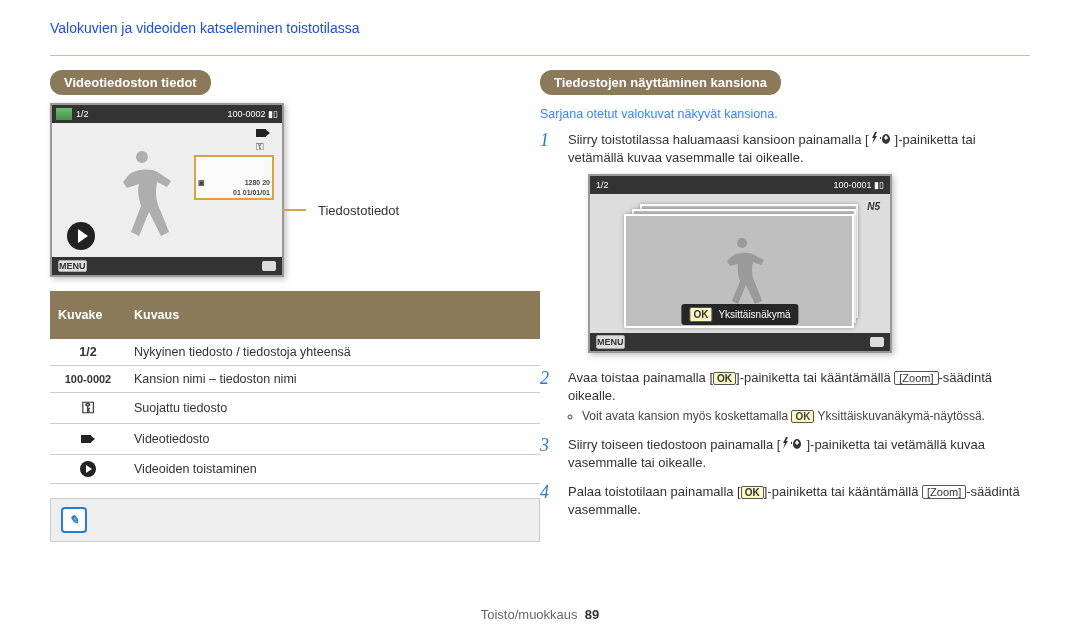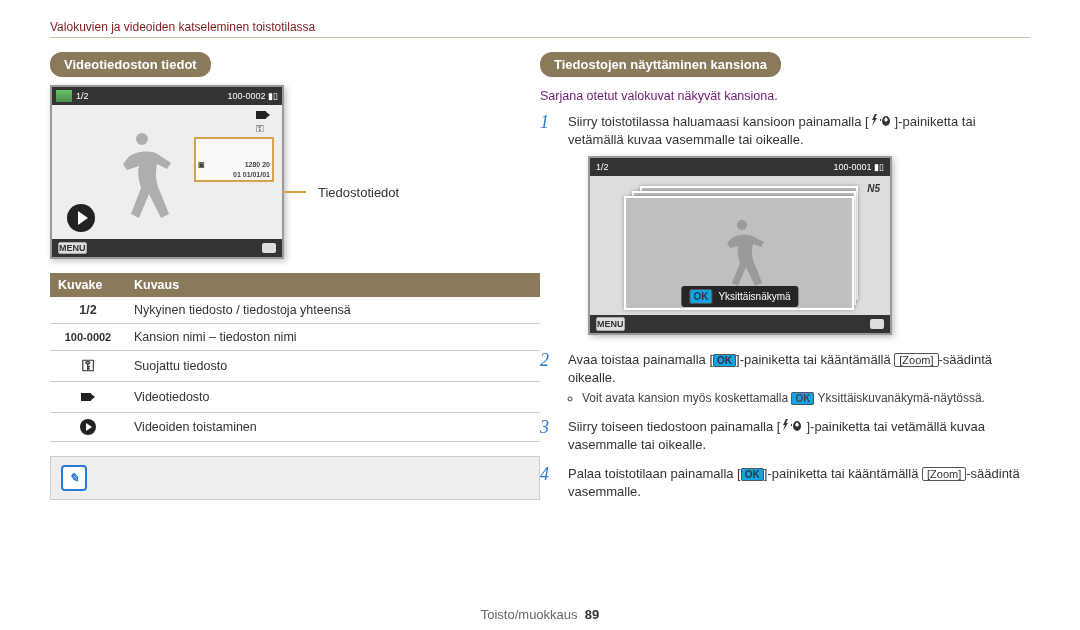--- a/index.html
+++ b/index.html
@@ -13,23 +13,23 @@
     height: 630px;
     box-sizing: border-box;
   }
   .page {
     padding: 20px 50px 10px 50px;
     height: 100%;
     box-sizing: border-box;
     position: relative;
   }
   .chapter-title {
-    color: #7f1d1d;
-    font-size: 12px;
-    margin-bottom: 3px;
+    color: #1d4ed8;
+    font-size: 14px;
+    margin-bottom: 19px;
   }
   .hr {
     border: none;
     border-top: 1px solid #c8bfa8;
     margin: 0 0 14px 0;
   }
   .columns {
     display: flex;
   }
   .col {
@@ -146,21 +146,21 @@
   table.icon-table {
     width: 100%;
     border-collapse: collapse;
     font-size: 12.5px;
     margin-bottom: 14px;
   }
   table.icon-table th {
     text-align: left;
     color: #fff;
     background: #8a7a5a;
-    padding: 5px 8px;
+    padding: 17px 8px;
     font-weight: bold;
   }
   table.icon-table td {
     padding: 6px 8px;
     border-bottom: 1px solid #ccc;
   }
   table.icon-table td:first-child {
     width: 60px;
     text-align: center;
     font-weight: bold;
@@ -187,38 +187,38 @@
     border: 2px solid #2a7bd1;
     border-radius: 4px;
     color: #2a7bd1;
     display:flex; align-items:center; justify-content:center;
     font-weight:bold;
     font-style: italic;
     background:#fff;
   }
   .disp-chip { border:1px solid #555; padding:0 3px; border-radius:2px; font-size:10px; background:#fff;}
   
-  .intro-line { margin: 4px 0 10px 0; color:#701a75; font-size:12.5px;}
+  .intro-line { margin: 4px 0 10px 0; color:#3b82f6; font-size:12.5px;}
   .steps { list-style:none; padding:0; margin:0; }
   .steps > li { display:flex; gap:10px; margin-bottom: 12px; }
   .step-num {
     color:#2a7bd1;
     font-size:18px;
     font-style: italic;
     font-family: Georgia, serif;
     flex: 0 0 18px;
     line-height: 1.1;
   }
   .step-body { flex:1; font-size:13px; line-height:1.35; }
   .step-body ul { margin:4px 0 0 0; padding-left:14px; font-size:12px; color:#444;}
   .inline-icon {
     display:inline-flex;
     padding:0 2px;
   }
-  .kbd { border:1px solid #555; padding:0 3px; border-radius:2px; font-size:10px; font-weight:bold; background:#0ea5e9;}
+  .kbd { border:1px solid #555; padding:0 3px; border-radius:2px; font-size:10px; font-weight:bold; background:#fef9c3;}
   .zoom-kbd { border:1px solid #555; padding:0 4px; border-radius:2px; font-size:11px; background:#fff;}
   
   .folder-screen {
     width: 300px;
     height: 175px;
     border: 2px solid #999;
     background: #ddd;
     position: relative;
     margin: 8px 0 4px 20px;
     box-shadow: 2px 2px 6px rgba(0,0,0,.25);

